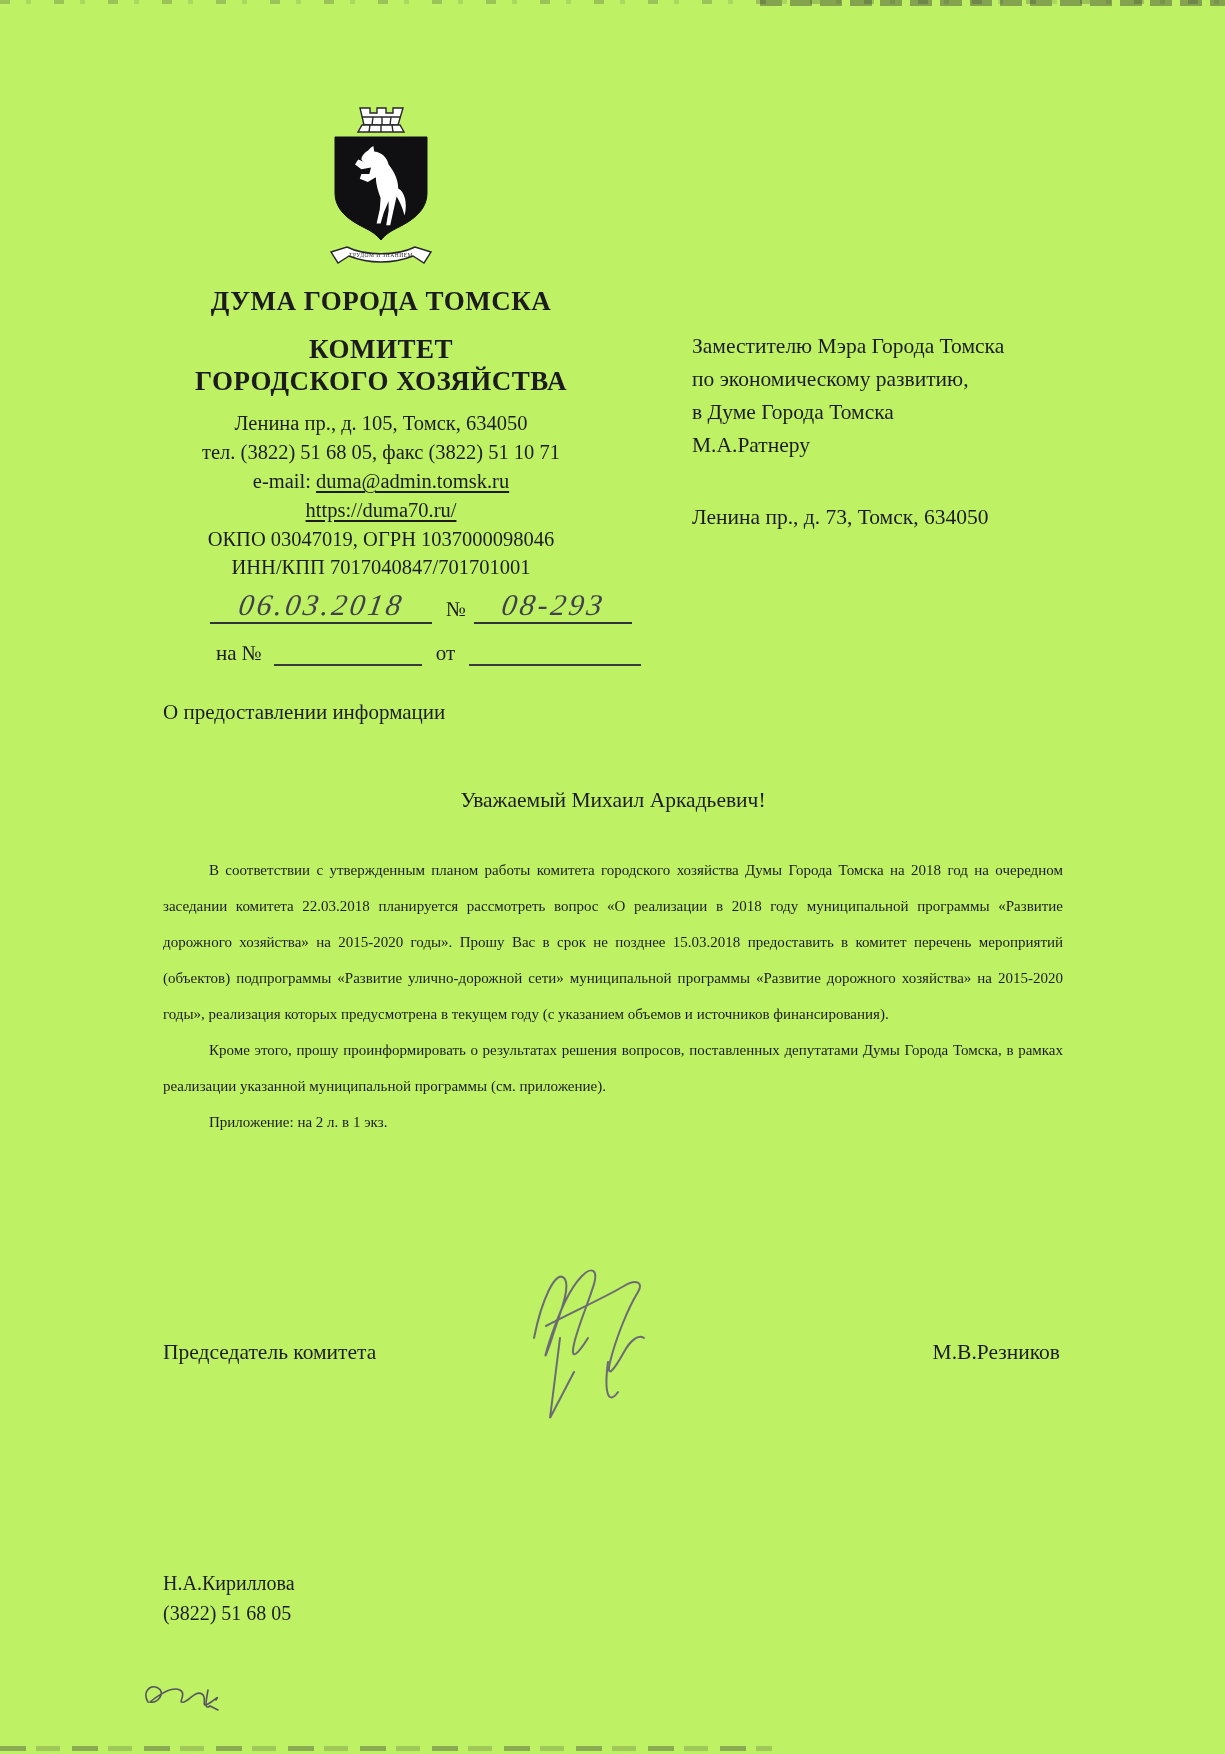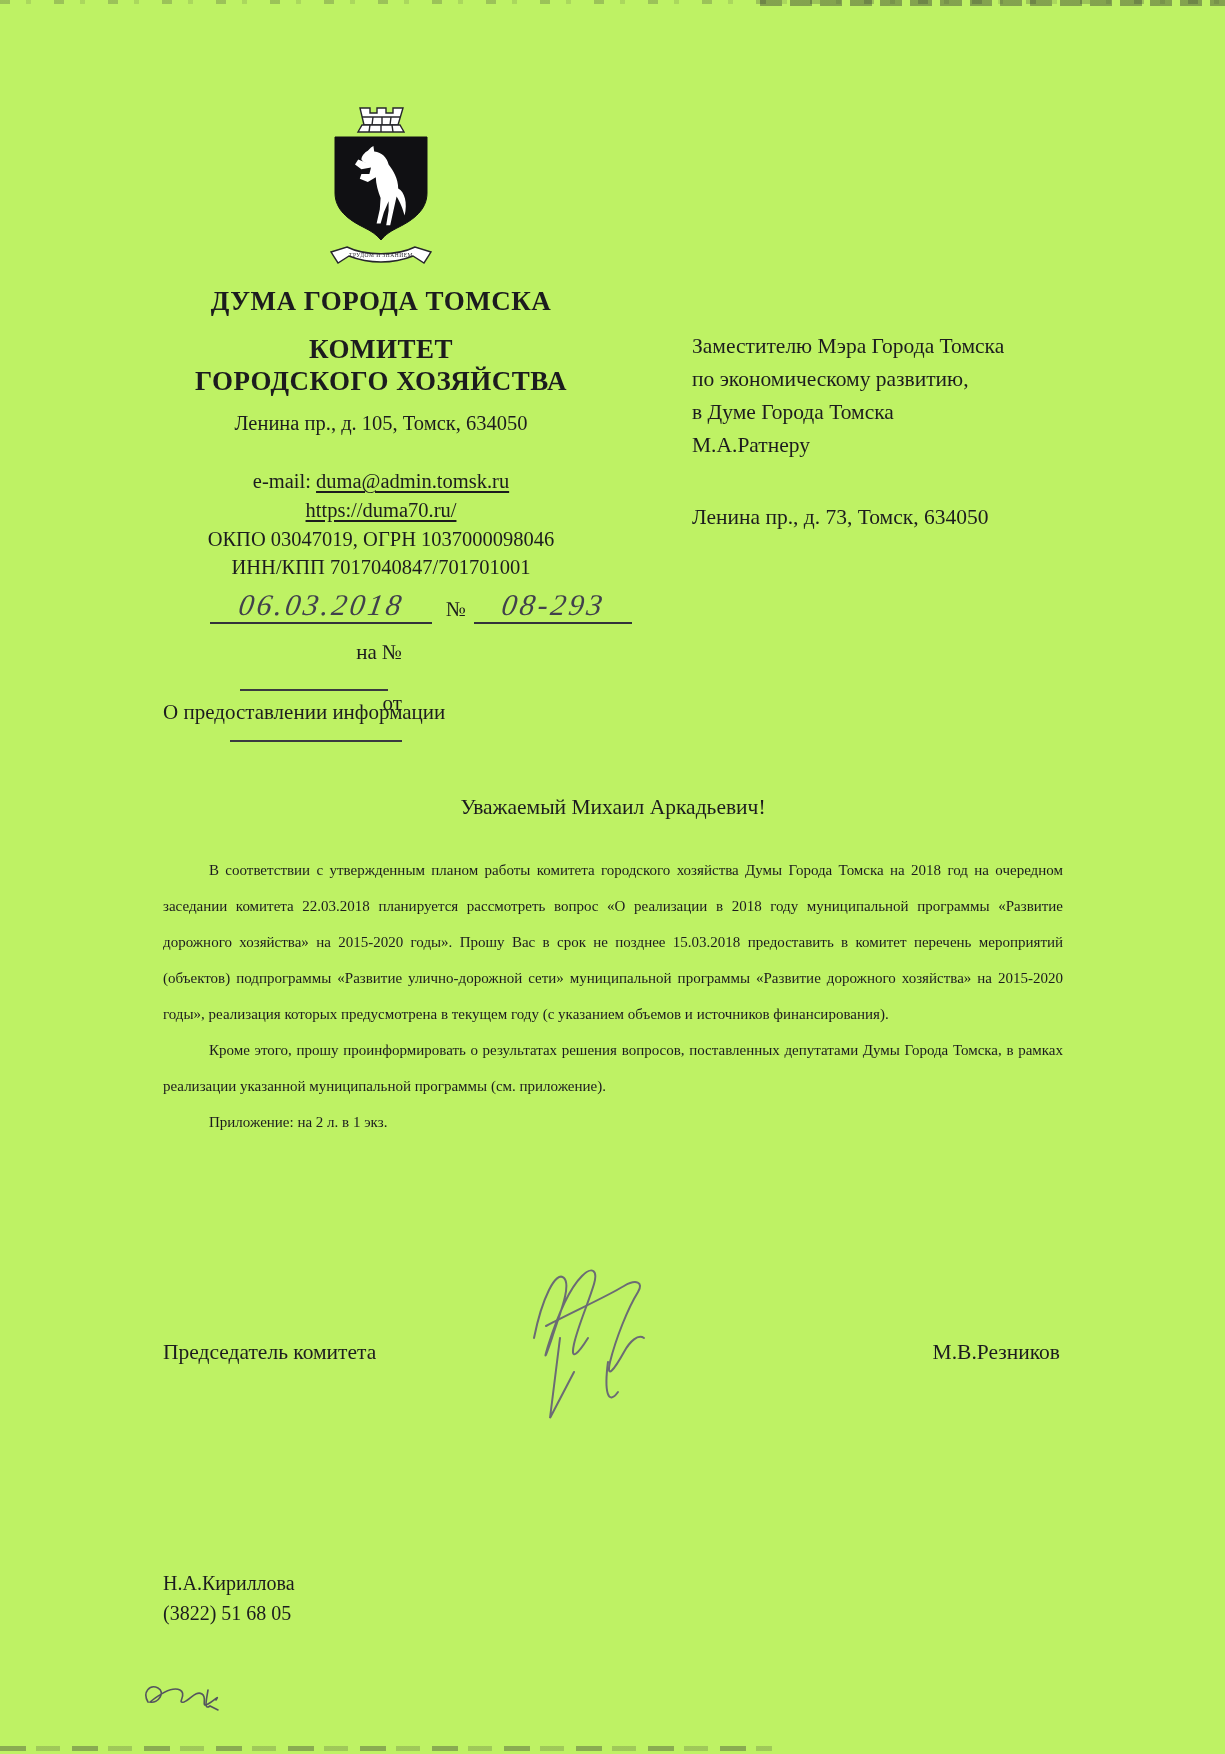--- a/index.html
+++ b/index.html
@@ -37,40 +37,40 @@
   .org-committee2{top:366px;font-size:27px;font-weight:bold;letter-spacing:.5px;}
   .org-address{top:412px;font-size:20.5px;}
   .org-phone{top:441px;font-size:20.5px;}
   .org-email{top:470px;font-size:20.5px;}
   .org-site{top:499px;font-size:20.5px;}
   .org-okpo{top:528px;font-size:20.5px;}
   .org-inn{top:556px;font-size:20.5px;}
   .u{text-decoration:underline;text-underline-offset:3px;}
   
   .ref1{position:absolute;left:210px;top:588px;display:flex;align-items:flex-end;}
-  .ref2{position:absolute;left:216px;top:640px;display:flex;align-items:flex-end;font-size:21px;flex-direction:column;}
+  .ref2{position:absolute;left:216px;top:640px;display:flex;align-items:flex-end;font-size:21px;}
   .hw{
     font-style:italic;color:#41414c;
     transform:skewX(-9deg);
     letter-spacing:3px;font-size:30px;line-height:34px;
   }
   .hw-slot{border-bottom:2px solid #33333a;text-align:center;}
   .slot-date{width:222px;}
   .slot-num{width:158px;}
   .blank-line{border-bottom:2px solid #3a3a40;height:24px;}
   .bl-1{width:148px;margin:0 14px 0 12px;}
   .bl-2{width:172px;margin-left:14px;}
   .nosign{font-size:21px;margin:0 8px 2px 14px;}
   
   .recipient{position:absolute;left:692px;top:330px;width:380px;font-size:21.5px;line-height:33px;}
   .recipient-address{margin-top:39px;}
   
   .subject{position:absolute;left:163px;top:700px;font-size:21px;}
   
-  .salutation{position:absolute;left:163px;top:788px;width:900px;text-align:center;font-size:21.5px;margin-top:7px;}
+  .salutation{position:absolute;left:163px;top:788px;width:900px;text-align:center;font-size:21.5px;}
   .body-text{position:absolute;left:163px;top:852px;width:900px;font-size:15px;line-height:36px;text-align:justify;}
   .body-text p{margin:0;text-indent:46px;}
   .attachment{margin-top:14px;text-indent:46px;}
   
   .sig-row{position:absolute;left:163px;top:1340px;width:897px;font-size:21.5px;}
   .sig-name{position:absolute;right:0;top:0;}
   .sig-svg{position:absolute;left:512px;top:1242px;}
   
   .executor{position:absolute;left:163px;top:1568px;font-size:20px;line-height:30px;}
   .scribble{position:absolute;left:138px;top:1676px;}
@@ -112,20 +112,21 @@
         <path d="M6 152 L22 147 C40 156 72 156 90 147 L106 152 L99 163 L88 156 C68 164 44 164 24 156 L13 163 Z" fill="#ffffff" stroke="#26262b" stroke-width="1.4"></path>
         <text x="56" y="157" text-anchor="middle" font-size="5.5" letter-spacing="0.5" fill="#26262b">ТРУДОМ И ЗНАНИЕМ</text>
       </g>
     </svg>
   </div>
 
   <div class="org org-duma abs">ДУМА ГОРОДА ТОМСКА</div>
   <div class="org org-committee1 abs">КОМИТЕТ</div>
   <div class="org org-committee2 abs">ГОРОДСКОГО ХОЗЯЙСТВА</div>
   <div class="org org-address abs">Ленина пр., д. 105, Томск, 634050</div>
+  <div class="org org-phone abs">тел. (3822) 51 68 05, факс (3822) 51 10 71</div>
   <div class="org org-email abs"><span>e-mail: </span><span class="u">duma@admin.tomsk.ru</span></div>
   <div class="org org-site abs"><span class="u">https://duma70.ru/</span></div>
   <div class="org org-okpo abs">ОКПО 03047019, ОГРН 1037000098046</div>
   <div class="org org-inn abs">ИНН/КПП 7017040847/701701001</div>
 
   <div class="ref1">
     <div class="hw-slot slot-date">
       <span class="hw" style="display:inline-block">06.03.2018</span>
     </div>
     <div class="nosign">№</div>

